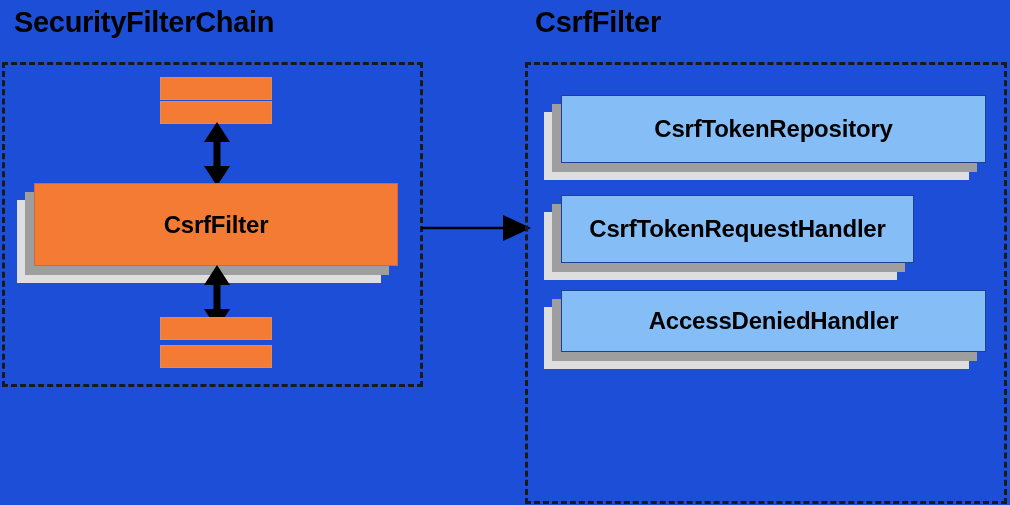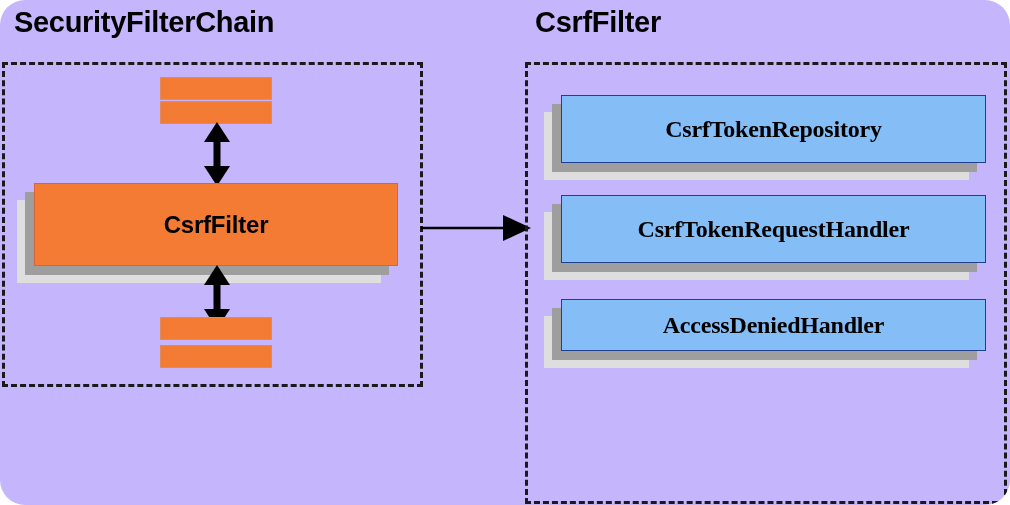--- a/index.html
+++ b/index.html
@@ -7,23 +7,22 @@
     padding: 0;
     background: #ffffff;
   }
   body {
     font-family: "Liberation Sans", sans-serif;
   }
   #canvas {
     position: relative;
     width: 1010px;
     height: 505px;
-    background: #c4b5fd;
+    background: #1d4ed8;
     overflow: hidden;
-    border-radius: 25px;
   }
 
   
   .panel-title {
     position: absolute;
     font-size: 29px;
     font-weight: bold;
     color: #000000;
     letter-spacing: -0.3px;
     white-space: nowrap;
@@ -73,21 +72,20 @@
 
   
   .node.orange .face {
     background: #f47b33;
     border: 1px solid #d9643c;
   }
   
   .node.blue .face {
     background: #85bdf7;
     border: 1px solid #1f3f91;
-    font-family: Liberation Serif, serif;
   }
 
   
   .stripe {
     position: absolute;
     background: #f47b33;
     border: 1px solid #e08a5e;
     box-sizing: border-box;
   }
 
@@ -138,26 +136,26 @@
   </svg>
 
   <div id="group-right" class="group-box"></div>
 
   <div class="node blue" style="left:561px; top:95px; width:425px; height:68px;">
     <div class="shadow-far"></div>
     <div class="shadow-near"></div>
     <div class="face">CsrfTokenRepository</div>
   </div>
 
-  <div class="node blue" style="left:561px; top:195px; width:425px; height:68px;">
+  <div class="node blue" style="left:561px; top:195px; width:353px; height:68px;">
     <div class="shadow-far"></div>
     <div class="shadow-near"></div>
     <div class="face">CsrfTokenRequestHandler</div>
   </div>
 
-  <div class="node blue" style="left:561px; top:299px; width:425px; height:52px;">
+  <div class="node blue" style="left:561px; top:290px; width:425px; height:62px;">
     <div class="shadow-far"></div>
     <div class="shadow-near"></div>
     <div class="face">AccessDeniedHandler</div>
   </div>
 
 
 </div>
 
 </body></html>

